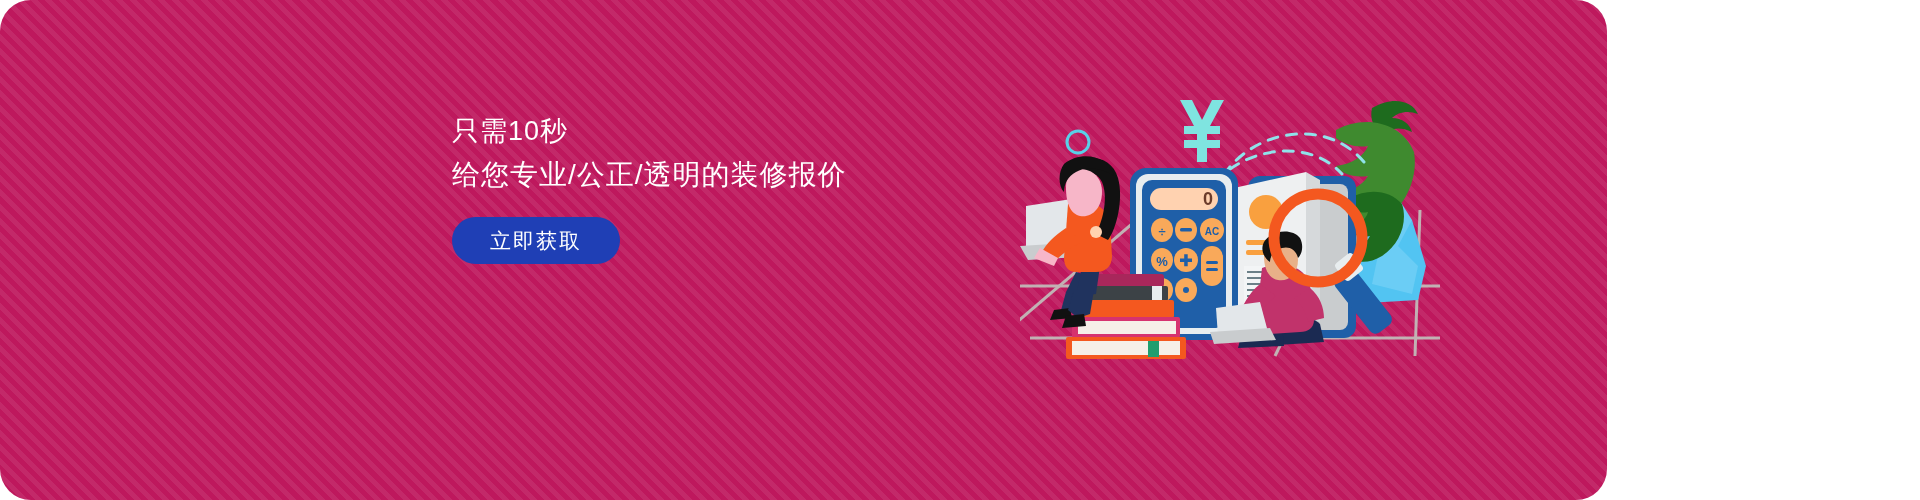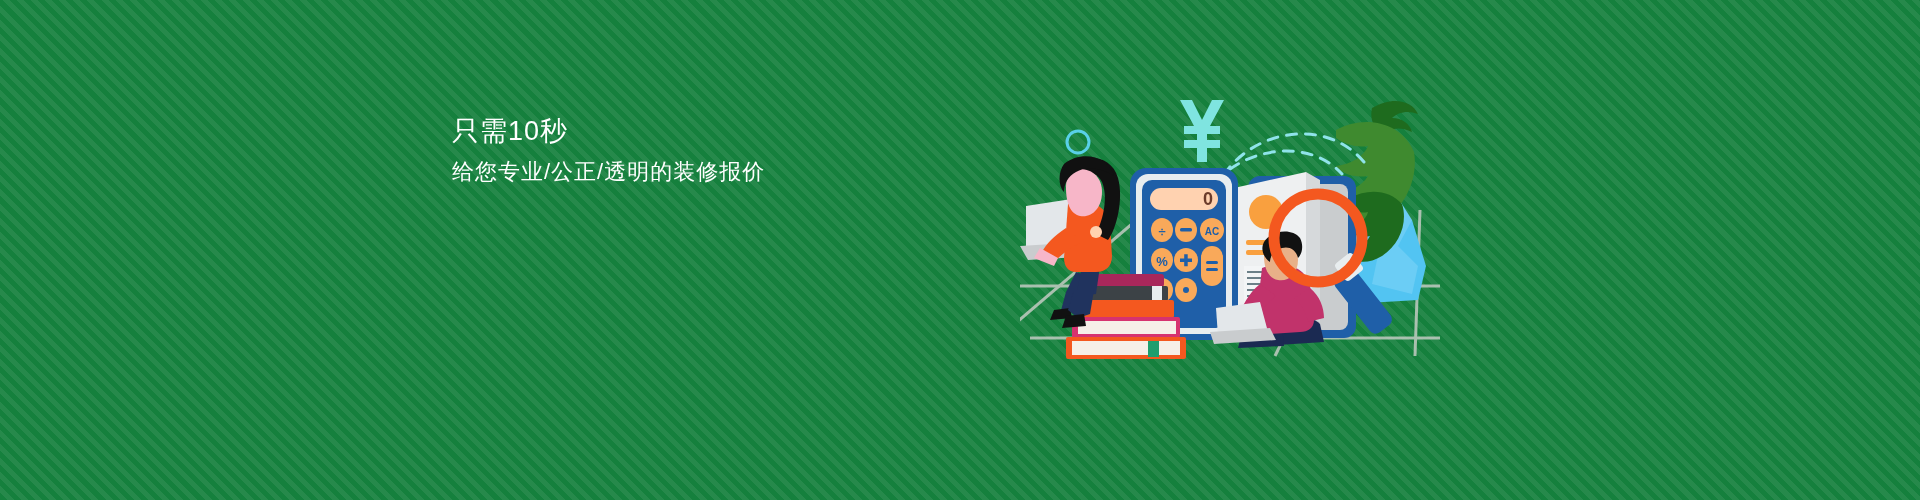--- a/index.html
+++ b/index.html
@@ -4,22 +4,23 @@
 <title>Banner</title>
 <style>
   html,body{margin:0;padding:0;}
   body{
     width:1920px;height:500px;overflow:hidden;
     font-family:"Liberation Sans","DejaVu Sans",sans-serif;
   }
 
   
   .banner{
-    position:relative;width:1920px;height:500px;overflow:hidden;
-    background-color:#15803d;
+    position:relative;width:1607px;height:500px;overflow:hidden;
+    background-color:#be185d;
+    border-radius:31px;
   }
   
   .stripes{
     position:absolute;inset:0;
     background-image:repeating-linear-gradient(
         45deg,
         rgba(255,255,255,0.00) 0px,
         rgba(255,255,255,0.00) 5px,
         rgba(255,255,255,0.075) 5px,
         rgba(255,255,255,0.075) 10px);
@@ -33,21 +34,21 @@
   .eyebrow{
     color:#ffffff;font-size:27px;line-height:1;letter-spacing:1px;
     font-weight:400;margin:0 0 16px 0;white-space:nowrap;
   }
   .headline{
     color:#ffffff;font-size:62px;line-height:1;font-weight:bold;
     letter-spacing:2px;margin:0 0 22px 0;white-space:nowrap;
     text-shadow:0 1px 0 rgba(0,0,0,0.03);
   }
   .subline{
-    color:#ffffff;font-size:22px;line-height:1;font-weight:400;
+    color:#ffffff;font-size:28px;line-height:1;font-weight:400;
     letter-spacing:1px;margin:0 0 28px 0;white-space:nowrap;
   }
   .cta{
     display:inline-block;background:#1f3fb5;color:#ffffff;
     font-size:21px;letter-spacing:2px;
     padding:13px 38px;border:none;border-radius:40px;
     cursor:pointer;line-height:1;
   }
 
   
@@ -57,20 +58,21 @@
 </head>
 <body>
 
 <div class="banner">
 
   <div class="stripes"></div>
 
   <div class="copy">
     <p class="eyebrow">只需10秒</p>
     <p class="subline">给您专业/公正/透明的装修报价</p>
+    <button class="cta">立即获取</button>
   </div>
 
   <div class="art">
     <svg viewBox="0 0 420 320" xmlns="http://www.w3.org/2000/svg">
 
       <g stroke="#c2cbc2" stroke-width="3" fill="none" opacity="0.85">
         <path d="M-10 216 L420 216"></path>
         <path d="M10 268 L420 268"></path>
         <path d="M-10 258 L140 130"></path>
         <path d="M120 286 L250 130"></path>

